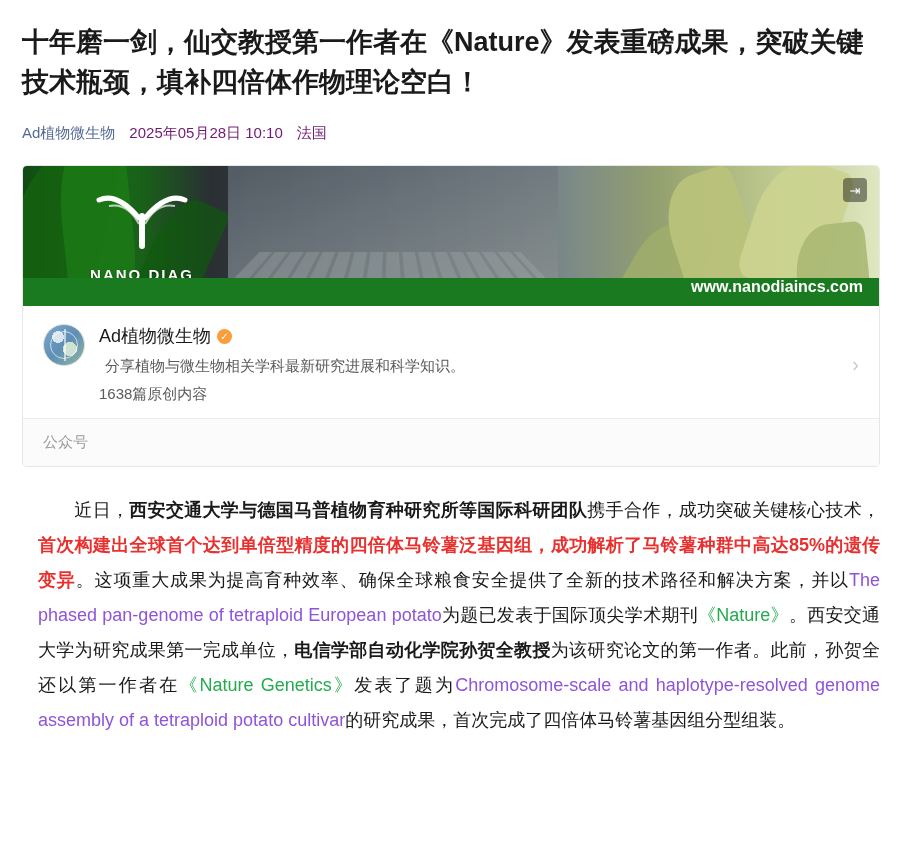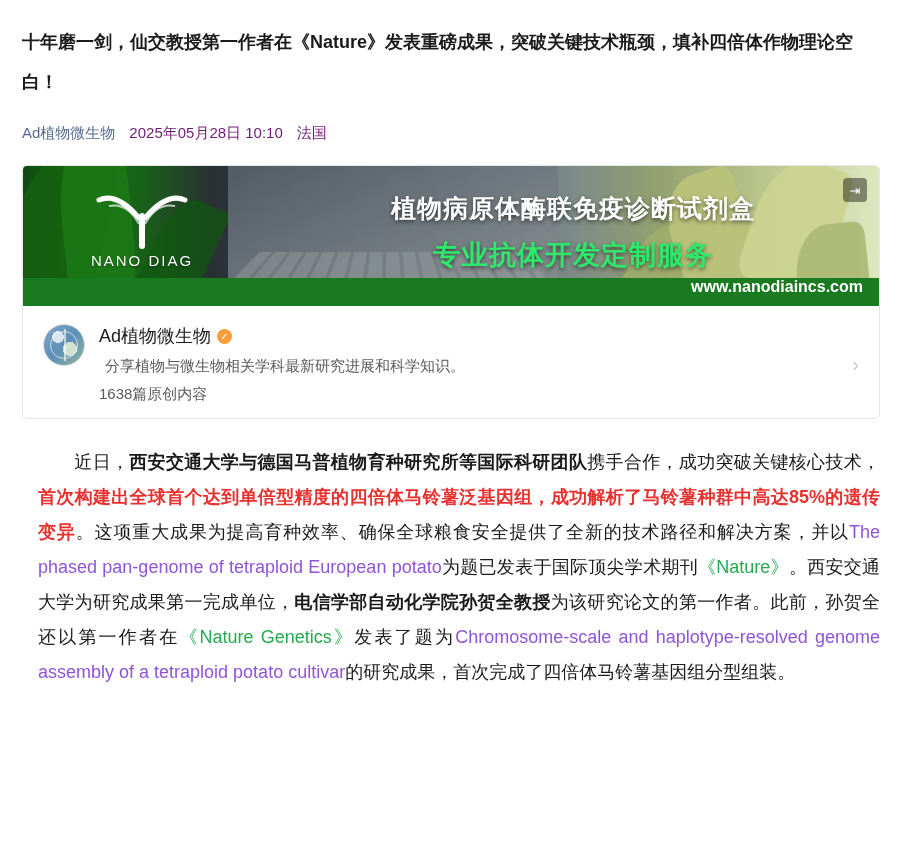--- a/index.html
+++ b/index.html
@@ -15,21 +15,21 @@
     color: #1a1a1a;
     -webkit-font-smoothing: antialiased;
   }
   .page {
     width: 902px;
     padding: 22px 22px 0 22px;
   }
 
   
   .article-title {
-    font-size: 18px;
+    font-size: 27px;
     line-height: 40px;
     font-weight: bold;
     letter-spacing: 0px;
     color: #1a1a1a;
     margin: 0 0 22px 0;
   }
 
   
   .meta-row {
     display: flex;
@@ -104,22 +104,22 @@
     position: absolute;
     left: 34px; top: 24px;
     width: 170px; height: 92px;
     color: #ffffff;
     text-align: center;
   }
   .banner-logo svg { display: block; margin: 0 auto; }
   .banner-logo .logo-name {
     font-size: 15px;
     letter-spacing: 2px;
-    font-weight: normal;
-    margin-top: 0;
+    font-weight: bold;
+    margin-top: 14px;
     text-shadow: 0 1px 2px rgba(0,0,0,.5);
   }
   .banner-text {
     position: absolute;
     left: 240px;
     top: 26px;
     width: 620px;
     text-align: center;
   }
   .banner-line1 {
@@ -287,24 +287,20 @@
         <svg width="110" height="62" viewBox="0 0 110 62" aria-hidden="true">
           <path d="M12 10 Q30 2 52 28" stroke="#ffffff" stroke-width="5" fill="none" stroke-linecap="round"></path>
           <path d="M98 10 Q80 2 58 28" stroke="#ffffff" stroke-width="5" fill="none" stroke-linecap="round"></path>
           <path d="M55 26 L55 56" stroke="#ffffff" stroke-width="6" fill="none" stroke-linecap="round"></path>
           <path d="M22 16 Q40 12 52 34" stroke="#ffffff" stroke-width="2" fill="none" opacity=".7"></path>
           <path d="M88 16 Q70 12 58 34" stroke="#ffffff" stroke-width="2" fill="none" opacity=".7"></path>
         </svg>
         <div class="logo-name">NANO DIAG</div>
       </div>
 
-      <div class="banner-text">
-        <div class="banner-line1">植物病原体酶联免疫诊断试剂盒</div>
-        <div class="banner-line2">专业抗体开发定制服务</div>
-      </div>
 
       <div class="banner-urlbar">
         <span>www.nanodiaincs.com</span>
       </div>
 
       <div class="banner-badge">⇥</div>
     </div>
 
     <div class="account">
       <div class="avatar"></div>
@@ -312,19 +308,20 @@
         <div class="account-name-row">
           <span class="account-name">Ad植物微生物</span>
           <span class="verified">✓</span>
         </div>
         <div class="account-desc">分享植物与微生物相关学科最新研究进展和科学知识。</div>
         <div class="account-count">1638篇原创内容</div>
       </div>
       <div class="chev">›</div>
     </div>
 
+    <div class="card-footer">公众号</div>
   </div>
 
   <p class="body-text">
     <span class="indent"></span><span>近日，</span><span class="b">西安交通大学与德国马普植物育种研究所等国际科研团队</span><span>携手合作，成功突破关键核心技术，</span><span class="red">首次构建出全球首个达到单倍型精度的四倍体马铃薯泛基因组，成功解析了马铃薯种群中高达85%的遗传变异</span><span>。这项重大成果为提高育种效率、确保全球粮食安全提供了全新的技术路径和解决方案，并以</span><span class="purple">The phased pan-genome of tetraploid European potato</span><span>为题已发表于国际顶尖学术期刊</span><span class="green">《Nature》</span><span>。西安交通大学为研究成果第一完成单位，</span><span class="b">电信学部自动化学院孙贺全教授</span><span>为该研究论文的第一作者。此前，孙贺全还以第一作者在</span><span class="green">《Nature Genetics》</span><span>发表了题为</span><span class="purple">Chromosome-scale and haplotype-resolved genome assembly of a tetraploid potato cultivar</span><span>的研究成果，首次完成了四倍体马铃薯基因组分型组装。</span>
   </p>
 
 </div>
 
 </body></html>

